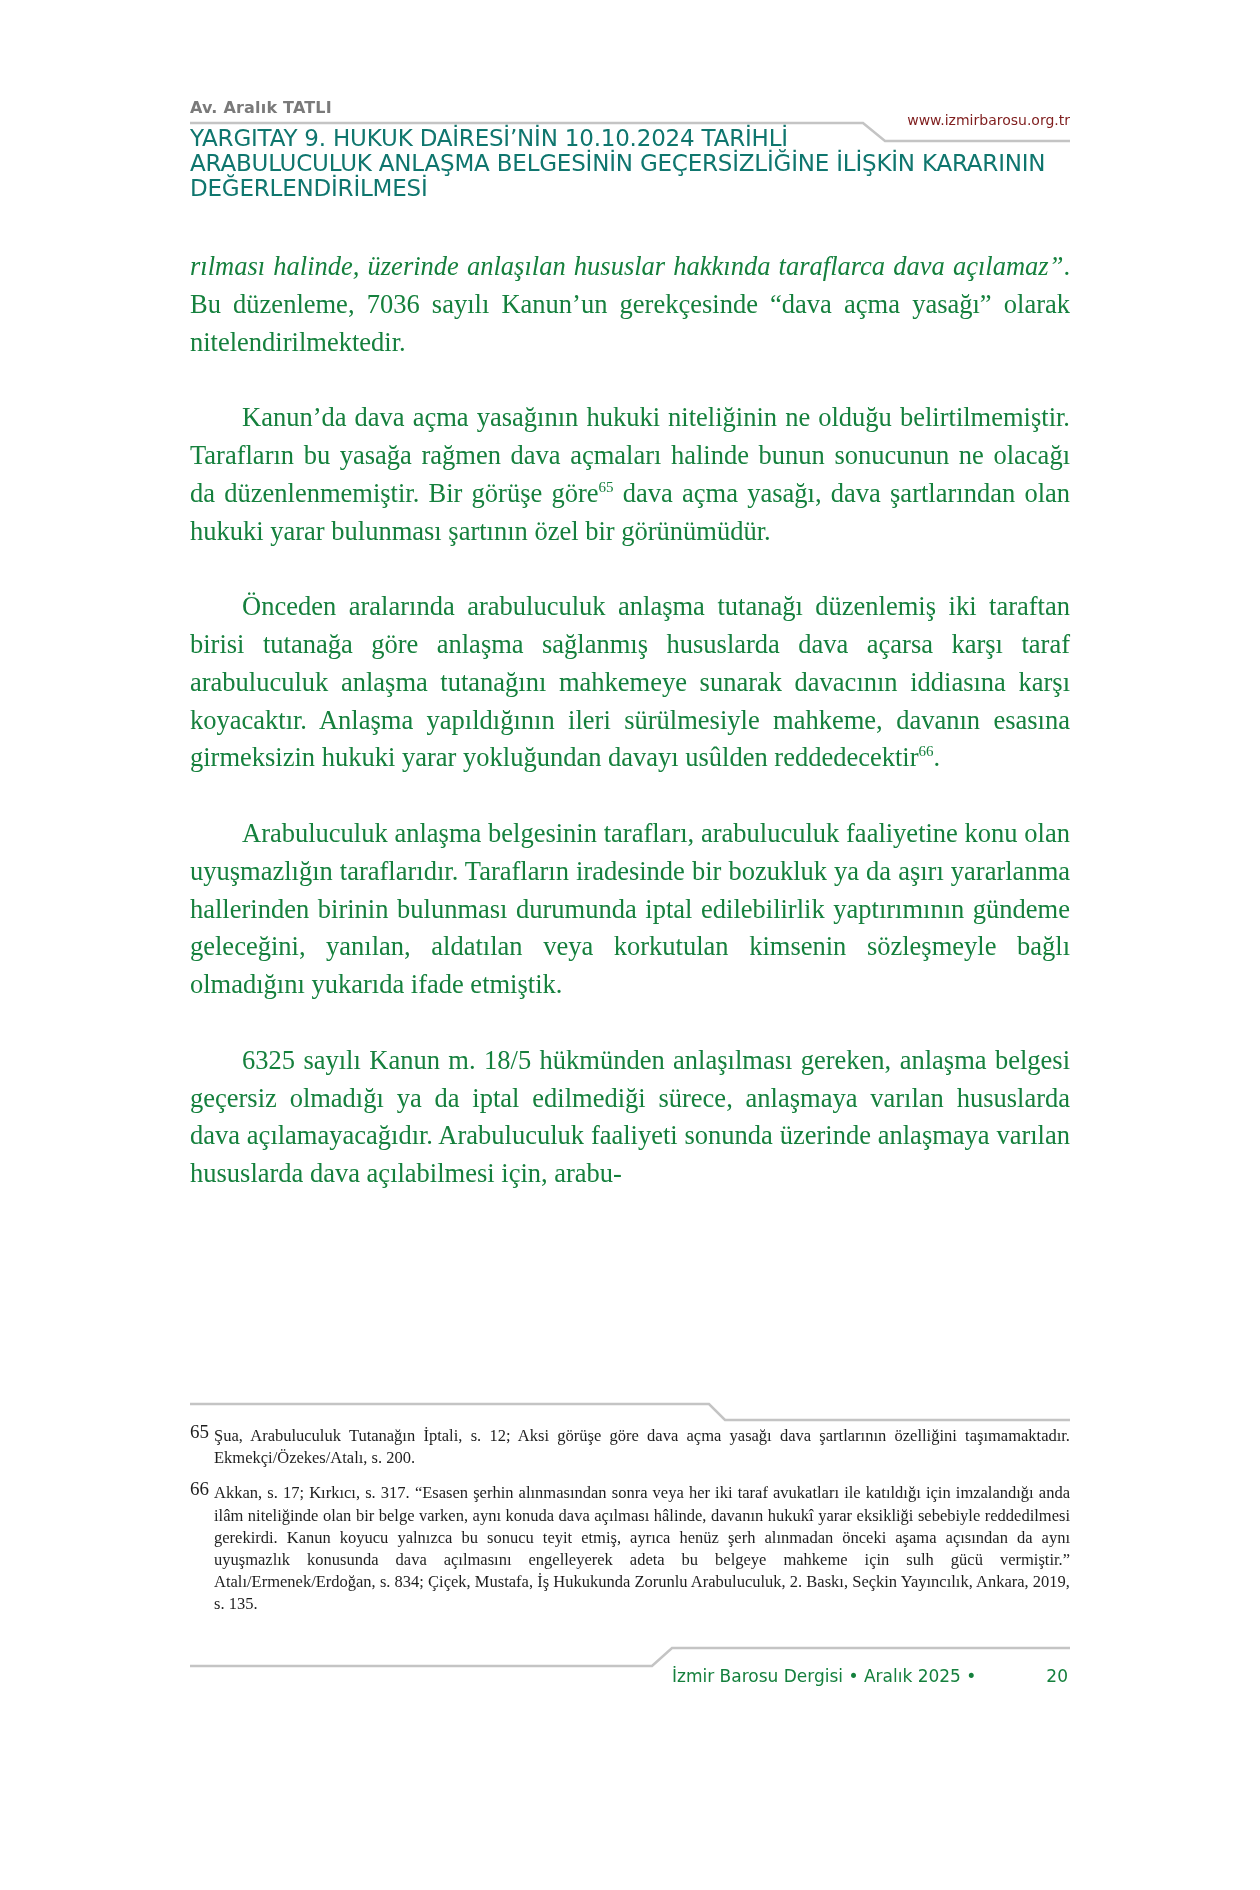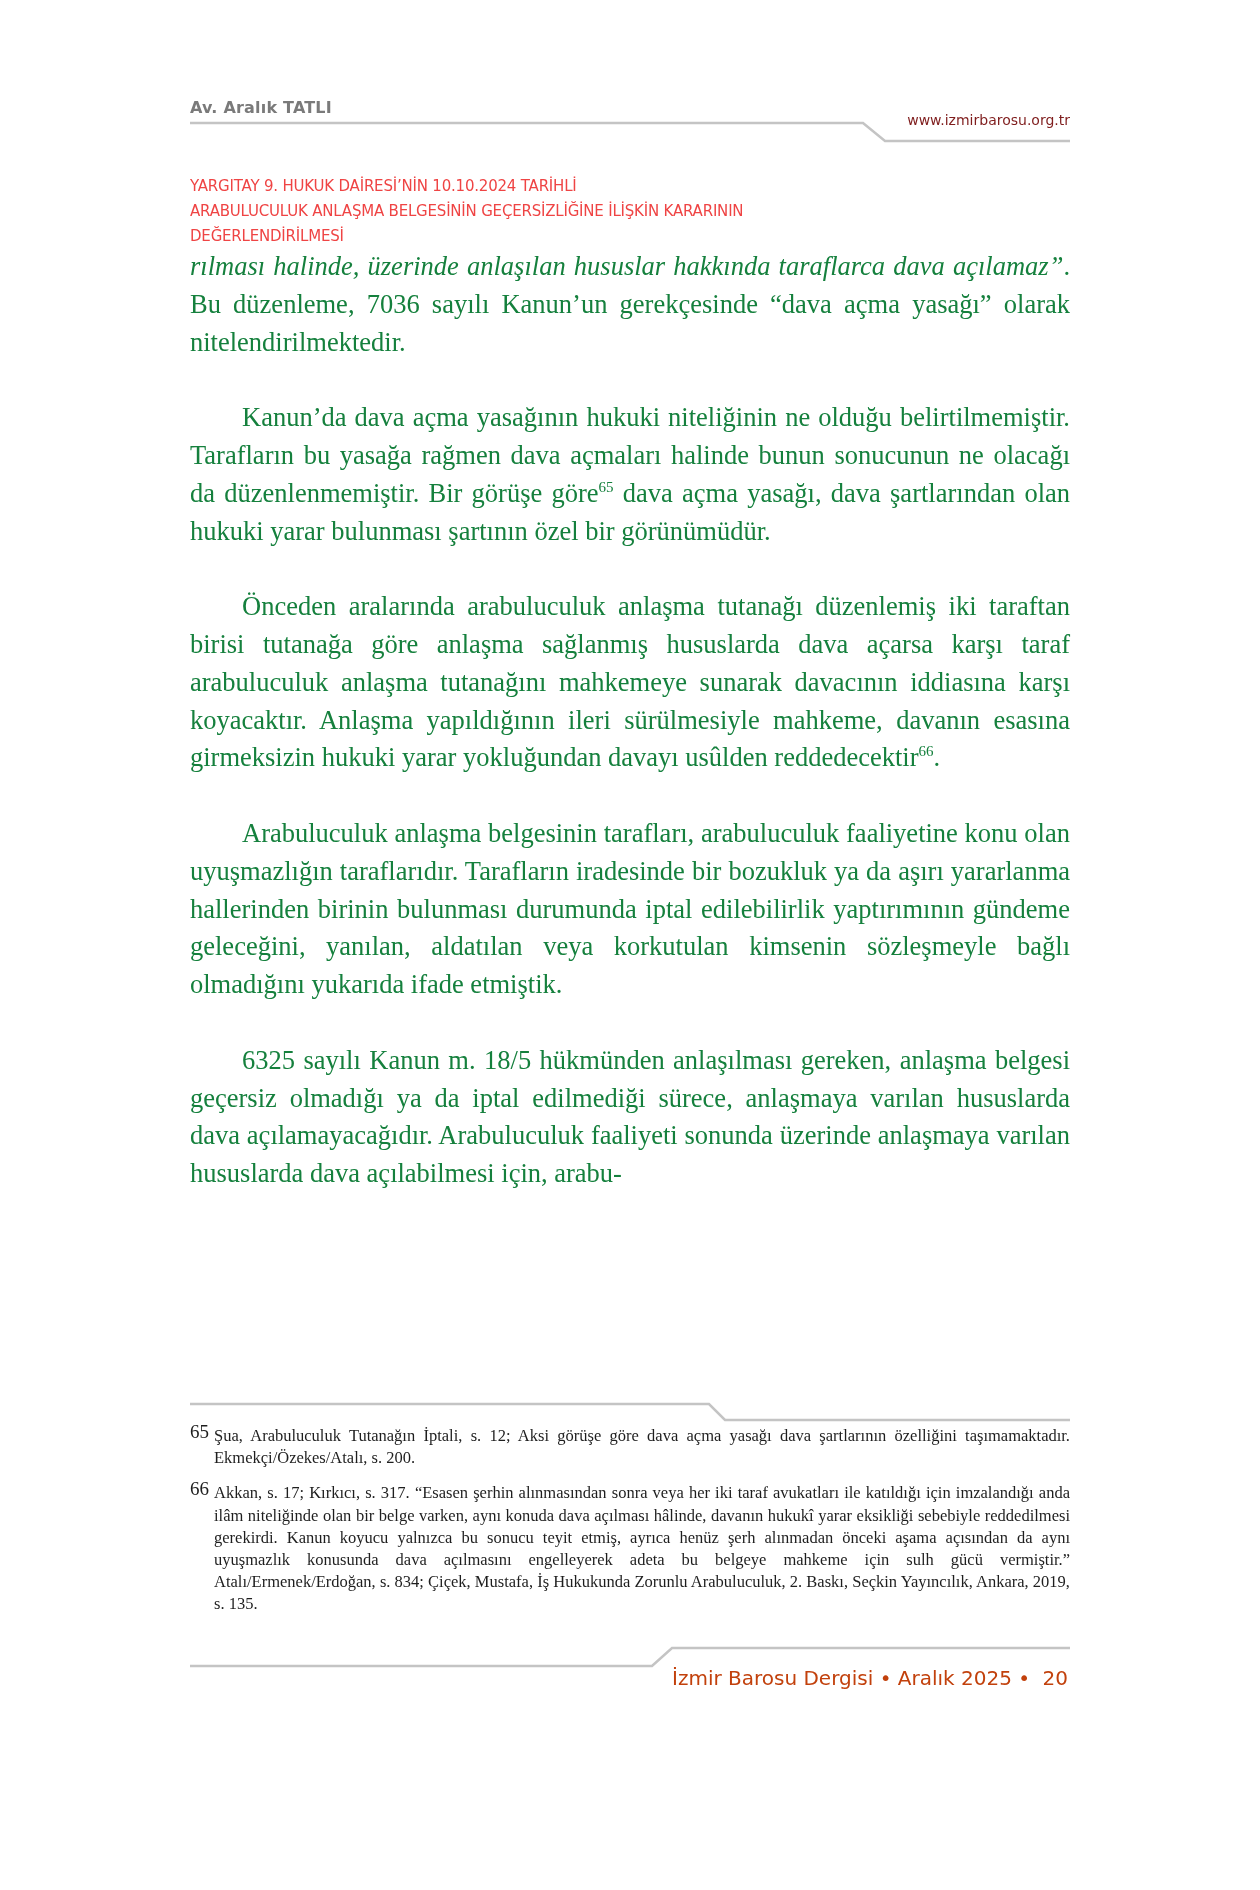--- a/index.html
+++ b/index.html
@@ -11,21 +11,21 @@
     font-family: "DejaVu Sans", sans-serif; font-weight: bold;
     font-size: 16px; color: #7a7a7a; letter-spacing: 0.2px;
   }
   .header-url {
     position: absolute; left: 884px; top: 112px; width: 186px; text-align: right;
     font-family: "DejaVu Sans", sans-serif; font-size: 14px; color: #7f1d1d;
   }
   .header-title {
     position: absolute; left: 190px; top: 126px; width: 860px;
     font-family: "DejaVu Sans", sans-serif; font-weight: normal;
-    font-size: 15px; line-height: 25px; color: #ef4444; letter-spacing: -0.2px; margin-top: 48px;
+    font-size: 23px; line-height: 25px; color: #0f766e; letter-spacing: -0.2px;
   }
   .header-title div { white-space: nowrap; }
 
   svg.rule { position: absolute; left: 0; top: 0; pointer-events: none; }
 
   .body-text {
     position: absolute; left: 190px; top: 248px; width: 880px;
     font-family: "Liberation Serif", "DejaVu Serif", serif;
     font-size: 26.5px; line-height: 37.8px; color: #15803d;
     text-align: justify;
@@ -41,21 +41,21 @@
     font-family: "Liberation Serif", "DejaVu Serif", serif;
     font-size: 16.5px; line-height: 22.2px; color: #1e1e1e;
   }
   .footnote { position: relative; padding-left: 24px; text-align: justify; margin-bottom: 13px; }
   .footnote .fn-num {
     position: absolute; left: 0; top: -4px; font-size: 19px; color: #1e1e1e;
   }
 
   .footer {
     position: absolute; left: 672px; top: 1666px; width: 396px;
-    font-family: "DejaVu Sans", sans-serif; font-size: 20px; color: #c2410c;
+    font-family: "DejaVu Sans", sans-serif; font-size: 17px; color: #15803d;
     white-space: nowrap;
   }
   .footer .page-num { position: absolute; right: 0; top: 0; }
 </style>
 </head>
 <body>
 
 <div class="page">
 
   <div class="header-author">Av. Aralık TATLI</div>

